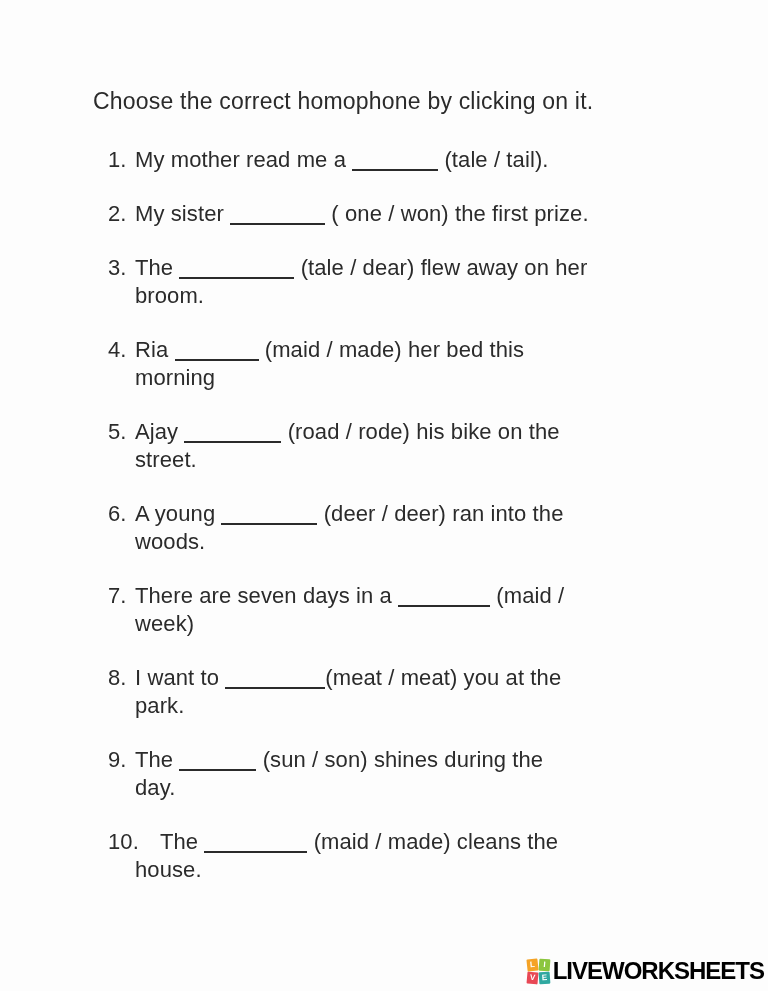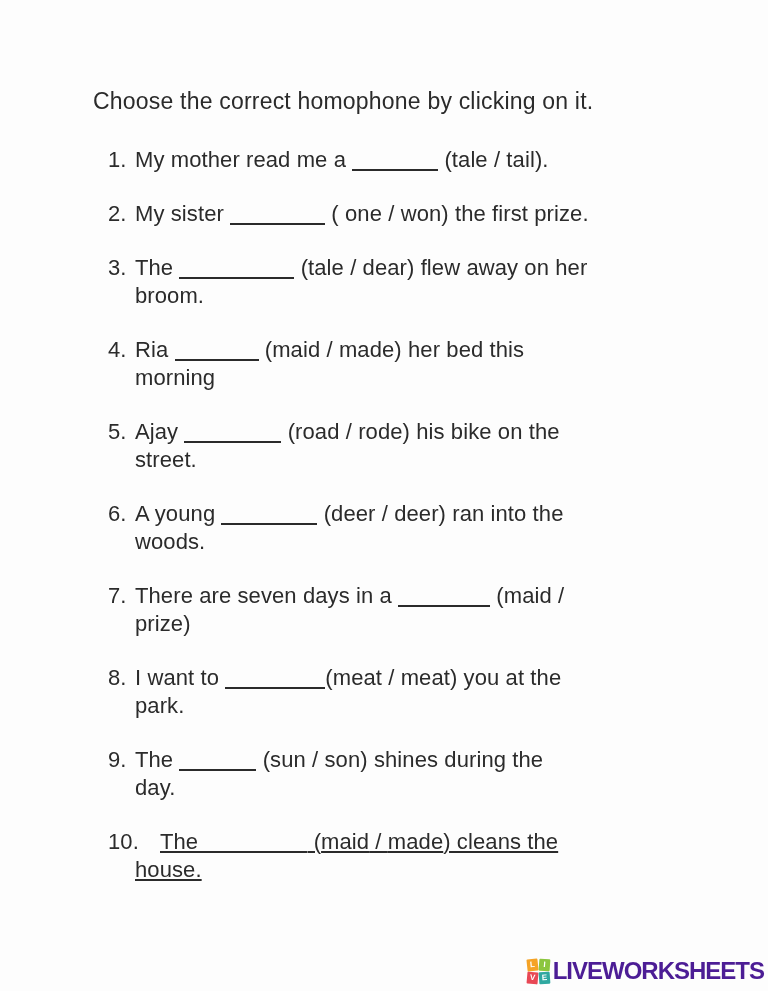--- a/index.html
+++ b/index.html
@@ -108,37 +108,37 @@
       <div class="item">
         <span class="num">5.</span>
         <span class="item-text">Ajay <span class="blank" style="width: 97px;"></span> (<span class="choice">road</span> / <span class="choice">rode</span>) his bike on the<br>street.</span>
       </div>
       <div class="item">
         <span class="num">6.</span>
         <span class="item-text">A young <span class="blank" style="width: 96px;"></span> (<span class="choice">deer</span> / <span class="choice">deer</span>) ran into the<br>woods.</span>
       </div>
       <div class="item">
         <span class="num">7.</span>
-        <span class="item-text">There are seven days in a <span class="blank" style="width: 92px;"></span> (<span class="choice">maid</span> /<br><span class="choice">prize</span>)</span>
+        <span class="item-text">There are seven days in a <span class="blank" style="width: 92px;"></span> (<span class="choice">maid</span> /<br><span class="choice">week</span>)</span>
       </div>
       <div class="item">
         <span class="num">8.</span>
         <span class="item-text">I want to <span class="blank" style="width: 100px;"></span>(<span class="choice">meat</span> / <span class="choice">meat</span>) you at the<br>park.</span>
       </div>
       <div class="item">
         <span class="num">9.</span>
         <span class="item-text">The <span class="blank" style="width: 77px;"></span> (<span class="choice">sun</span> / <span class="choice">son</span>) shines during the<br>day.</span>
       </div>
       <div class="item">
         <span class="num">10.</span>
-        <span class="item-text" style="text-indent: 25px; text-decoration: underline;">The <span class="blank" style="width: 103px;"></span> (<span class="choice">maid</span> / <span class="choice">made</span>) cleans the<br>house.</span>
+        <span class="item-text" style="text-indent: 25px;">The <span class="blank" style="width: 103px;"></span> (<span class="choice">maid</span> / <span class="choice">made</span>) cleans the<br>house.</span>
       </div>
     </div>
   <div class="footer">
     <div class="logo-squares">
         <span class="logo-square" style="background: rgb(245, 163, 38);">L</span>
         <span class="logo-square" style="background: rgb(140, 198, 63);">I</span>
         <span class="logo-square" style="background: rgb(232, 72, 85);">V</span>
         <span class="logo-square" style="background: rgb(47, 168, 160);">E</span>
       </div>
-    <span class="brand" style="color: #4c1d95;">LIVEWORKSHEETS</span>
+    <span class="brand" style="color: #000000;">LIVEWORKSHEETS</span>
   </div>
 </div>
 
 </body></html>

